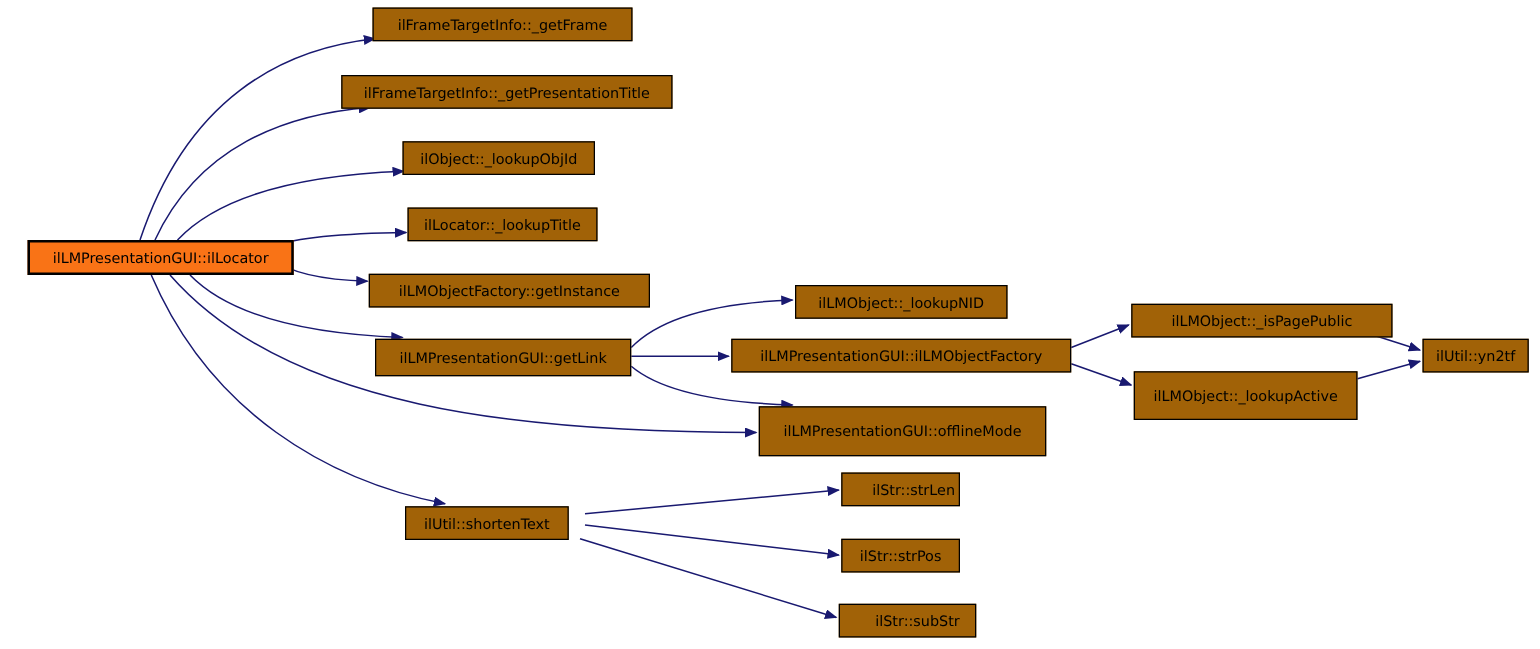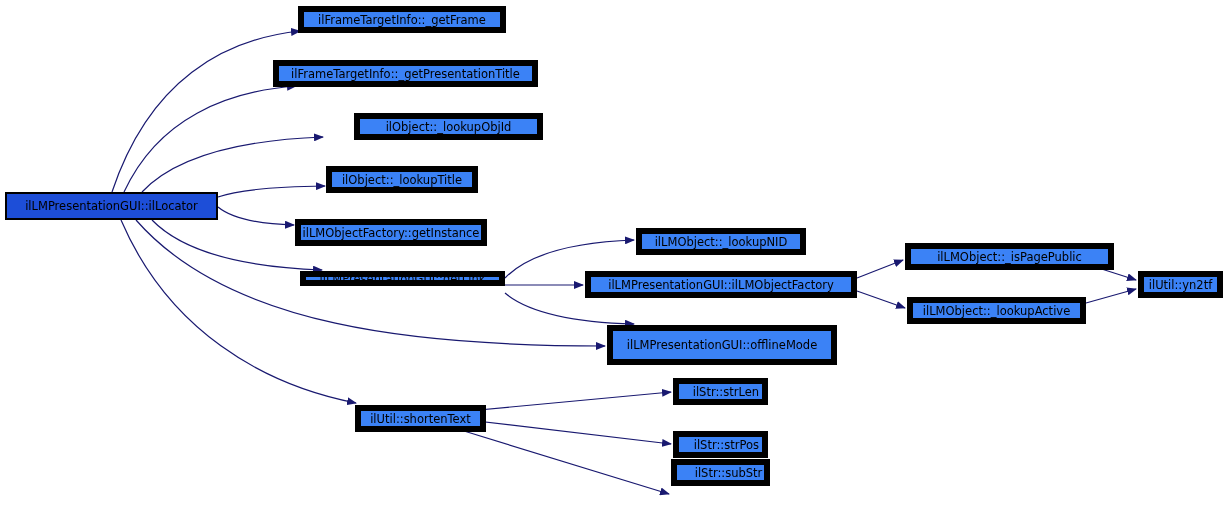--- a/index.html
+++ b/index.html
@@ -15,31 +15,32 @@
     position: absolute;
     left: 0; top: 0;
     width: 1232px; height: 519px;
   }
   .node {
     position: absolute;
     box-sizing: border-box;
     display: flex;
     align-items: center;
     justify-content: center;
-    background: #3b82f6;
-    border: 6px solid #000000;
+    background: #a16207;
+    border: 1px solid #000000;
     color: #000000;
     font-size: 11.5px;
     white-space: nowrap;
     cursor: pointer;
   }
   .node.root {
-    background: #1d4ed8;
+    background: #f97316;
     border: 2px solid #000000;
     cursor: default;
+    margin-left: 17px;
   }
   .node span { display: inline-block; padding: 0 3px; }
 </style>
 </head>
 <body>
 
 <div class="canvas">
   <svg class="edges-layer" width="1232" height="519" viewBox="0 0 1232 519" xmlns="http://www.w3.org/2000/svg">
     <defs>
       <marker id="arrowhead" markerWidth="10" markerHeight="8" refX="9" refY="4" orient="auto" markerUnits="userSpaceOnUse">
@@ -70,56 +71,56 @@
   <div id="node-layer">
       <div class="node root" style="left: 5px; top: 192px; width: 213px; height: 28px;">
         <span>ilLMPresentationGUI::ilLocator</span>
       </div>
       <div class="node" style="left: 298px; top: 6px; width: 208px; height: 27px;">
         <span>ilFrameTargetInfo::_getFrame</span>
       </div>
       <div class="node" style="left: 273px; top: 60px; width: 265px; height: 27px;">
         <span>ilFrameTargetInfo::_getPresentationTitle</span>
       </div>
-      <div class="node" style="left: 322px; top: 113px; width: 189px; height: 27px; margin-left: 32px;">
+      <div class="node" style="left: 322px; top: 113px; width: 154px; height: 27px;">
         <span>ilObject::_lookupObjId</span>
       </div>
       <div class="node" style="left: 326px; top: 166px; width: 152px; height: 27px;">
-        <span>ilObject::_lookupTitle</span>
+        <span>ilLocator::_lookupTitle</span>
       </div>
-      <div class="node" style="left: 295px; top: 219px; width: 192px; height: 27px;">
+      <div class="node" style="left: 295px; top: 219px; width: 225px; height: 27px;">
         <span>ilLMObjectFactory::getInstance</span>
       </div>
-      <div class="node" style="left: 300px; top: 271px; width: 205px; height: 15px;">
+      <div class="node" style="left: 300px; top: 271px; width: 205px; height: 30px;">
         <span>ilLMPresentationGUI::getLink</span>
       </div>
       <div class="node" style="left: 636px; top: 228px; width: 170px; height: 27px;">
         <span>ilLMObject::_lookupNID</span>
       </div>
       <div class="node" style="left: 585px; top: 271px; width: 272px; height: 27px;">
         <span>ilLMPresentationGUI::ilLMObjectFactory</span>
       </div>
       <div class="node" style="left: 607px; top: 325px; width: 230px; height: 40px;">
         <span>ilLMPresentationGUI::offlineMode</span>
       </div>
       <div class="node" style="left: 905px; top: 243px; width: 209px; height: 27px;">
         <span>ilLMObject::_isPagePublic</span>
       </div>
-      <div class="node" style="left: 907px; top: 297px; width: 179px; height: 27px;">
+      <div class="node" style="left: 907px; top: 297px; width: 179px; height: 39px;">
         <span>ilLMObject::_lookupActive</span>
       </div>
       <div class="node" style="left: 1138px; top: 271px; width: 85px; height: 27px; align-items: center;">
         <span>ilUtil::yn2tf</span>
       </div>
-      <div class="node" style="left: 355px; top: 405px; width: 131px; height: 27px;">
+      <div class="node" style="left: 324px; top: 405px; width: 131px; height: 27px;">
         <span>ilUtil::shortenText</span>
       </div>
       <div class="node" style="left: 673px; top: 378px; width: 95px; height: 27px; justify-content: flex-end;">
         <span>ilStr::strLen</span>
       </div>
-      <div class="node" style="left: 673px; top: 431px; width: 95px; height: 27px; justify-content: flex-end;">
+      <div class="node" style="left: 673px; top: 431px; width: 95px; height: 27px;">
         <span>ilStr::strPos</span>
       </div>
-      <div class="node" style="left: 671px; top: 459px; width: 99px; height: 27px; padding-left: 16px;">
+      <div class="node" style="left: 671px; top: 483px; width: 110px; height: 27px; padding-left: 16px;">
         <span>ilStr::subStr</span>
       </div>
     </div>
 </div>
 
 </body></html>

